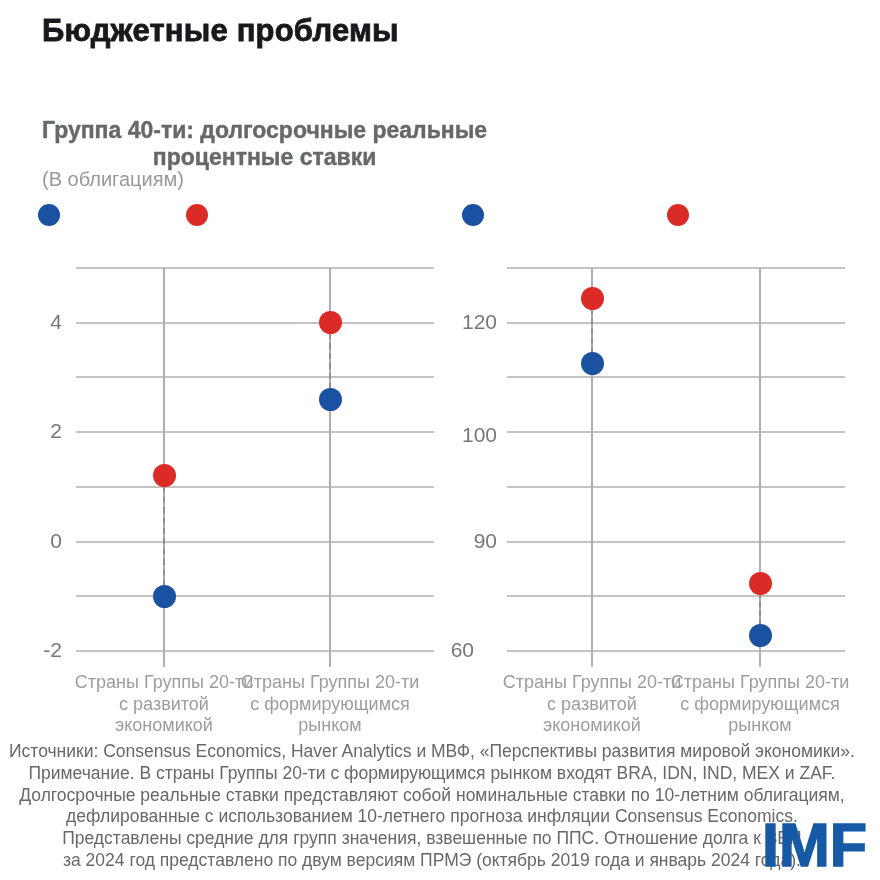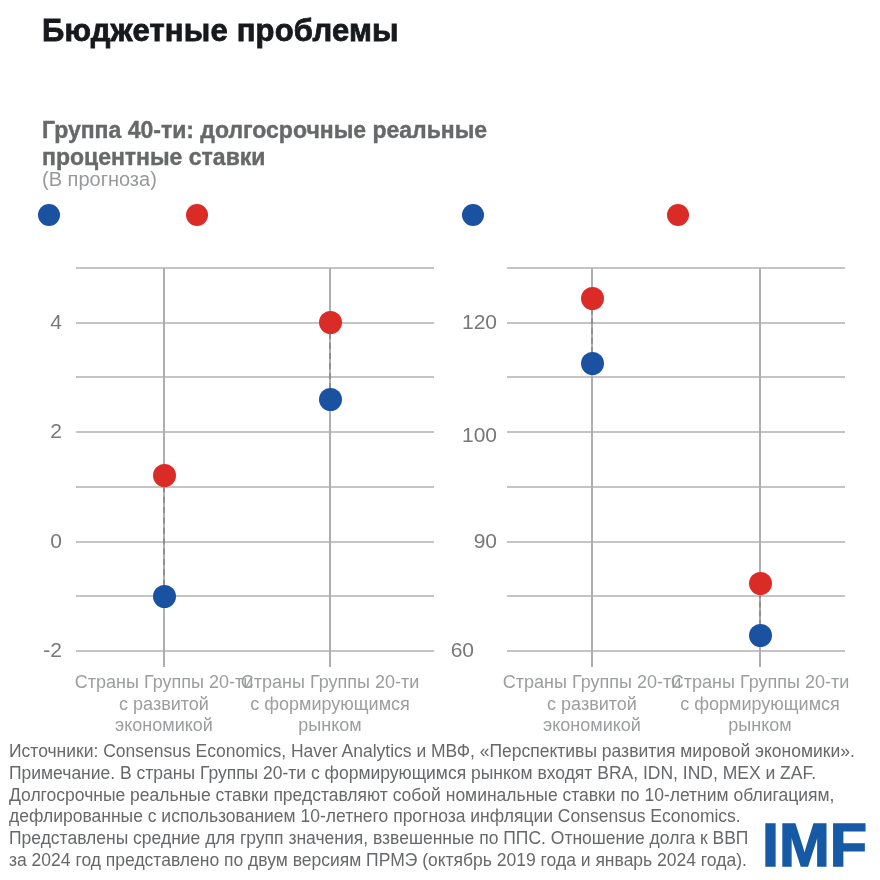--- a/index.html
+++ b/index.html
@@ -1,21 +1,21 @@
 <!DOCTYPE html>
 <html><head>
 <meta charset="utf-8">
 <style>
   html,body{margin:0;padding:0;background:#fff;}
   .page{
     position:relative;width:880px;height:880px;background:#ffffff;overflow:hidden;
     font-family:"Liberation Sans","DejaVu Sans",sans-serif;color:#17191c;
   }
   .abs{position:absolute;}
-  .pre{white-space:pre;}
+  .pre{white-space:pre;text-align:center;}
   .page-title{
     left:42px;top:13px;font-size:31px;font-weight:bold;letter-spacing:.2px;
     color:#17191c;-webkit-text-stroke:.8px #17191c;
   }
   .subtitle{
     left:42px;top:50px;font-size:26px;line-height:33px;color:#5d5f61;
   }
   .panel-title{
     top:117px;font-size:23px;font-weight:bold;line-height:26.5px;color:#666869;
     -webkit-text-stroke:.4px #666869;
@@ -41,21 +41,21 @@
   }
 </style>
 </head>
 <body>
 
 <div class="page">
   <div class="abs page-title pre">Бюджетные проблемы</div>
 
   <div class="abs panel-title p0 pre">Группа 40-ти: долгосрочные реальные
 процентные ставки</div>
-  <div class="abs panel-unit p0 pre">(В прогноза)</div>
+  <div class="abs panel-unit p0 pre">(В облигациям)</div>
 
   <div id="legend-layer">
       <div class="abs legend-dot" style="left: 38px; top: 204px; background: rgb(26, 81, 160);"></div>
       <div class="abs legend-dot" style="left: 186px; top: 204px; background: rgb(219, 43, 39);"></div>
       <div class="abs legend-dot" style="left: 462px; top: 204px; background: rgb(26, 81, 160);"></div>
       <div class="abs legend-dot" style="left: 667px; top: 204px; background: rgb(219, 43, 39);"></div>
     </div>
   <div id="chart0" class="abs" style="left: 0px; top: 0px; width: 880px; height: 880px;">
       <div class="abs gridline-h" style="left: 76px; top: 650px; width: 358px; background: rgb(196, 196, 196);"></div>
       <div class="abs gridline-h" style="left: 76px; top: 595.286px; width: 358px; background: rgb(196, 196, 196);"></div>

